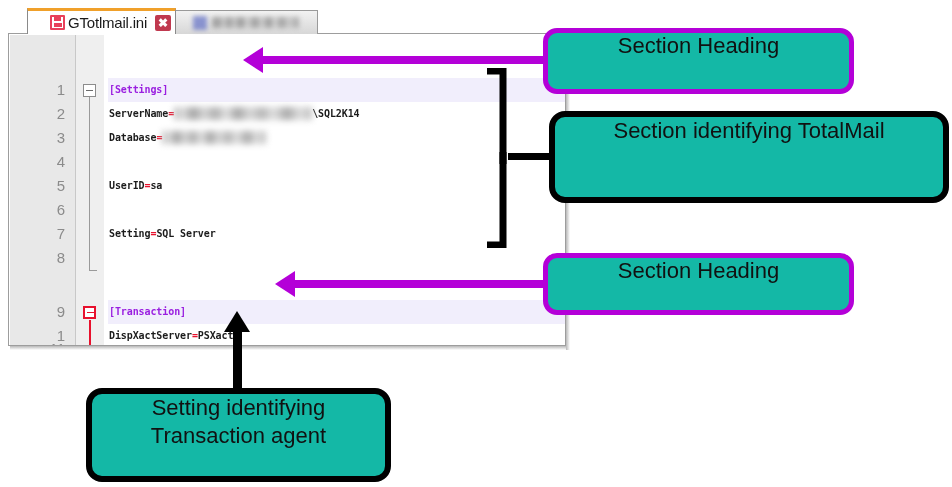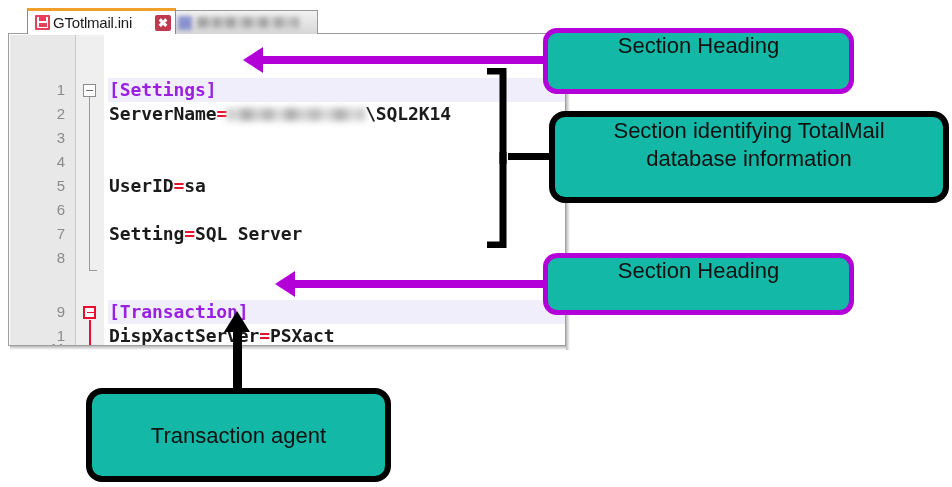--- a/index.html
+++ b/index.html
@@ -32,21 +32,21 @@
     width: 558px;
     height: 30px;
   }
   .tab {
     position: absolute;
     top: 4px;
     height: 26px;
     box-sizing: border-box;
     display: flex;
     align-items: center;
-    padding: 0 4px 0 7px;
+    padding: 0 4px 0 22px;
   }
   #tab-active {
     left: 19px;
     width: 149px;
     background: #ffffff;
     border: 1px solid #8a8a8a;
     border-bottom: none;
     border-top: 3px solid #f0a02a;
     z-index: 3;
   }
@@ -174,21 +174,21 @@
     width: 56px;
     text-align: right;
     font-family: "Liberation Sans", sans-serif;
     font-size: 15px;
     color: #8b8b8b;
   }
   .line-code {
     position: absolute;
     left: 100px;
     font-family: "DejaVu Sans Mono", monospace;
-    font-size: 18px;
+    font-size: 10px;
     font-weight: bold;
     color: #1b1b1b;
     white-space: pre;
     letter-spacing: -0.1px;
   }
   .hl-section {
     position: absolute;
     left: 99px;
     top: 0;
     right: 0;
@@ -383,20 +383,21 @@
       <span class="line-code sect">[Settings]</span>
     </div>
 
     <div class="code-line" style="top:68px">
       <span class="line-no">2</span>
       <span class="line-code"><span>ServerName</span><span class="eq">=</span><span class="blur-val" style="width:138px"></span><span>\SQL2K14</span></span>
     </div>
 
     <div class="code-line" style="top:92px">
       <span class="line-no">3</span>
+      <span class="line-code"><span>Database</span><span class="eq">=</span><span class="blur-val" style="width:104px"></span></span>
     </div>
 
     <div class="code-line" style="top:116px">
       <span class="line-no">4</span>
       <span class="line-code"></span>
     </div>
 
     <div class="code-line" style="top:140px">
       <span class="line-no">5</span>
       <span class="line-code"><span>UserID</span><span class="eq">=</span><span>sa</span></span>
@@ -462,22 +463,21 @@
   <span>Section Heading</span>
 </div>
 
 <div class="callout callout-purple" id="callout-section-2">
   <span>Section Heading</span>
 </div>
 
 <div class="callout callout-black" id="callout-db">
   <span>
     <span>Section identifying TotalMail</span><br>
-    <span>database information</span>
   </span>
 </div>
 
 <div class="callout callout-black" id="callout-transaction">
   <span>
-    <br>
+    <span>Setting identifying</span><br>
     <span>Transaction agent</span>
   </span>
 </div>
 
 </body></html>

